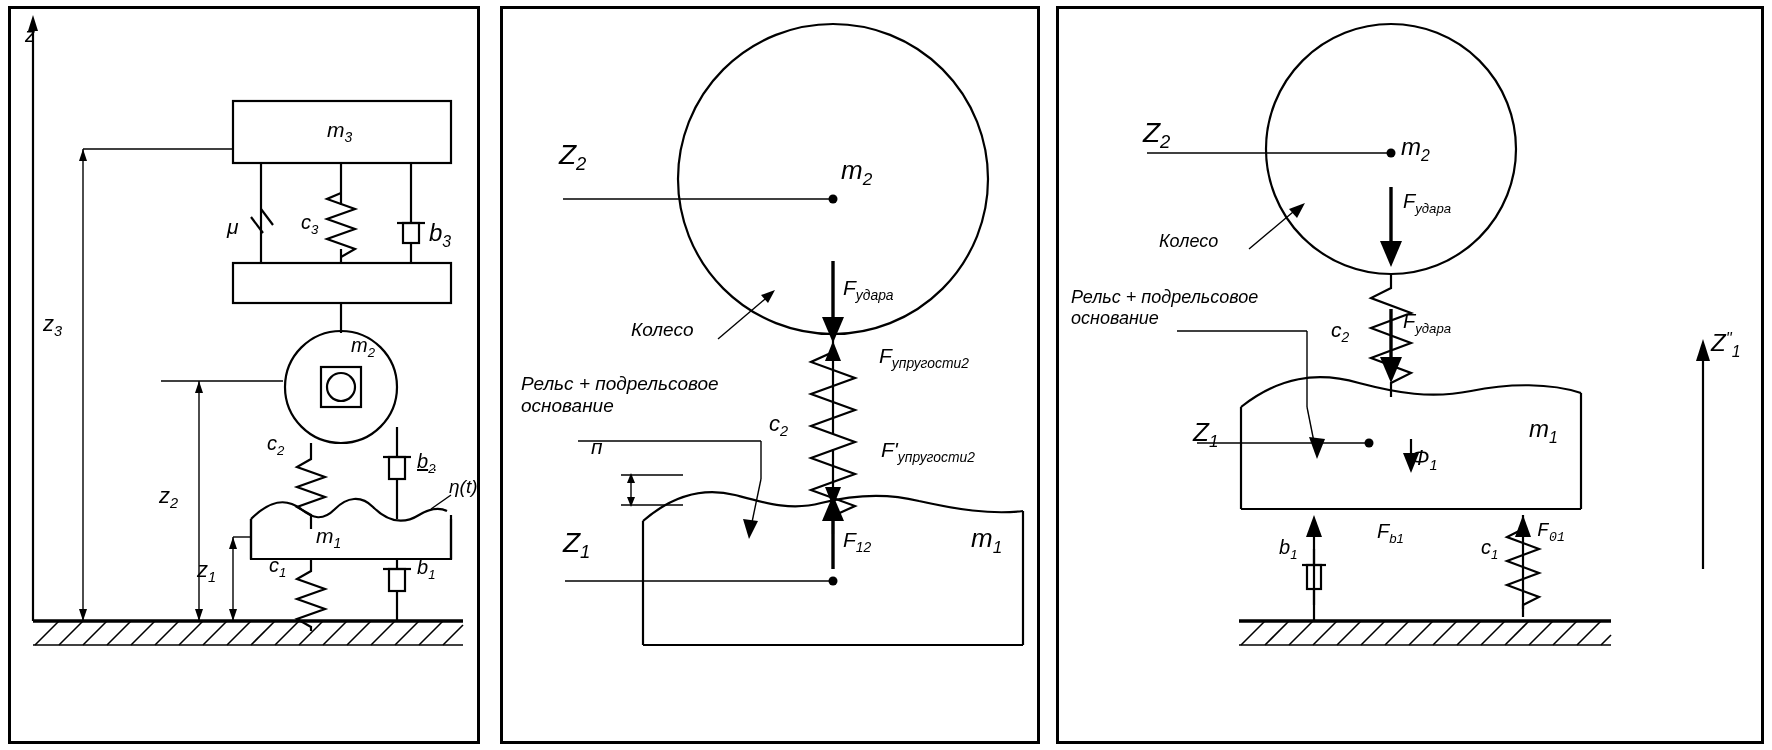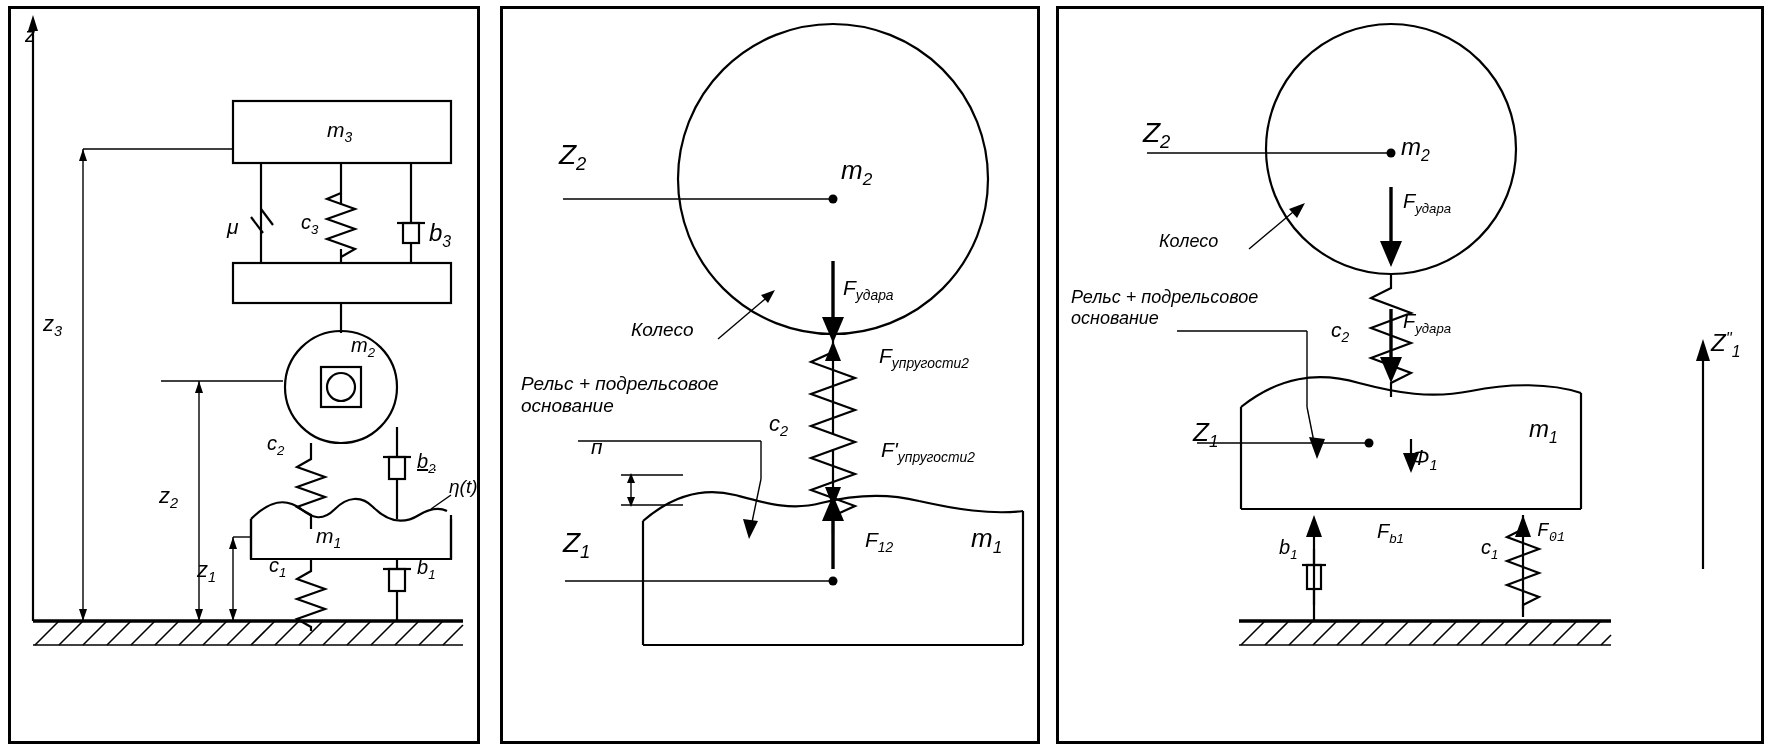--- a/index.html
+++ b/index.html
@@ -189,21 +189,21 @@
     </svg>
 
     <div class="lbl" style="left:56px;top:132px;font-size:28px;">Z<span class="sub">2</span></div>
     <div class="lbl" style="left:338px;top:148px;font-size:26px;">m<span class="sub">2</span></div>
     <div class="txt" style="left:128px;top:310px;font-size:19px;">Колесо</div>
     <div class="txt" style="left:18px;top:364px;font-size:19px;">Рельс + подрельсовое<br>основание</div>
     <div class="lbl" style="left:340px;top:268px;font-size:21px;">F<span class="sub">удара</span></div>
     <div class="lbl" style="left:376px;top:336px;font-size:21px;">F<span class="sub">упругости2</span></div>
     <div class="lbl" style="left:378px;top:430px;font-size:21px;">F'<span class="sub">упругости2</span></div>
     <div class="lbl" style="left:266px;top:404px;font-size:22px;">c<span class="sub">2</span></div>
-    <div class="lbl" style="left:340px;top:520px;font-size:21px;margin-left:22px;">F<span class="sub">12</span></div>
+    <div class="lbl" style="left:340px;top:520px;font-size:21px;">F<span class="sub">12</span></div>
     <div class="lbl" style="left:282px;top:428px;font-size:21px;opacity:0">.</div>
     <div class="lbl" style="left:88px;top:427px;font-size:21px;">п</div>
     <div class="lbl" style="left:60px;top:520px;font-size:28px;">Z<span class="sub">1</span></div>
     <div class="lbl" style="left:468px;top:516px;font-size:26px;">m<span class="sub">1</span></div>
   </div>
 
   <div class="panel" id="panel-3">
     <svg width="708" height="738" viewBox="0 0 708 738">
 
       <circle class="ln med fill-none" cx="332" cy="140" r="125"></circle>

